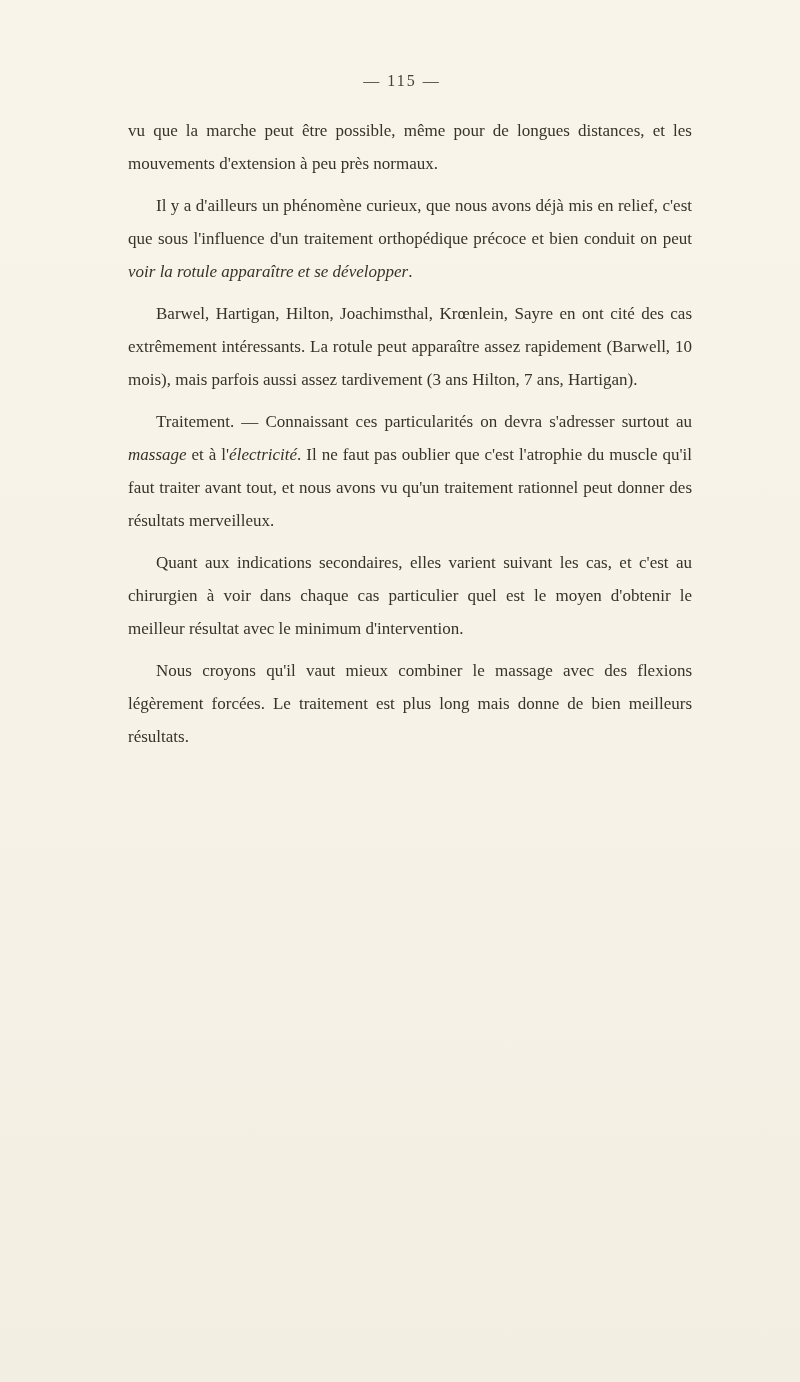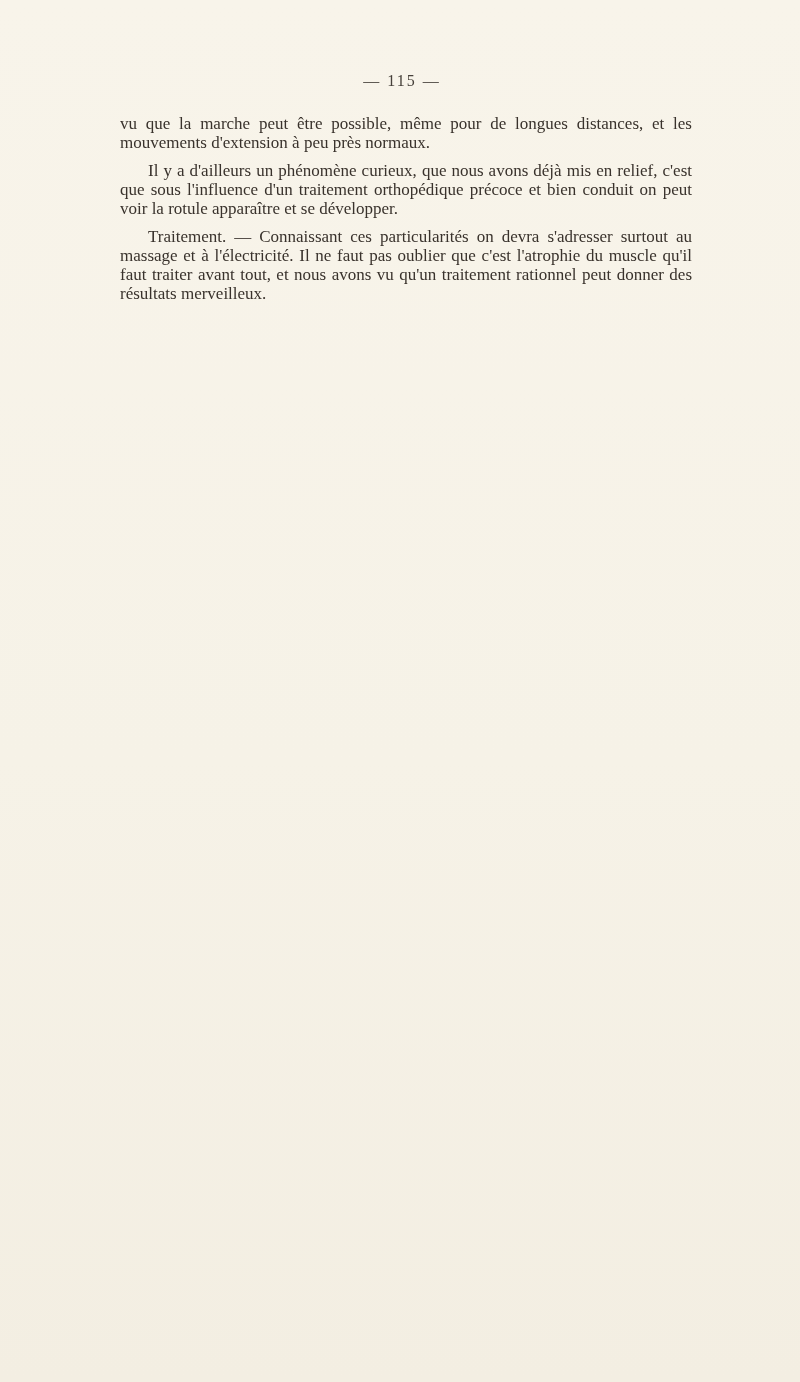--- a/index.html
+++ b/index.html
@@ -27,45 +27,48 @@
     width: 580px;
   }
   .page-number {
     text-align: center;
     font-size: 16px;
     letter-spacing: 2px;
     color: #46403a;
     margin: 0 0 24px 0;
   }
   .para {
-    margin: 0 0 9px 8px;
+    margin: 0 0 9px 16px;
     text-align: justify;
     font-size: 17px;
-    line-height: 19px;
+    line-height: 33px;
     text-indent: 28px;
     color: #39322c;
   }
   .para.no-indent {
     text-indent: 0;
   }
-  .italic { }
+  .italic { font-style: italic; }
   .bold   { font-weight: normal; }
 </style>
 </head>
 <body>
 
 <div class="sheet">
   <div class="content">
 
     <div class="page-number">— 115 —</div>
 
     <p class="para no-indent"><span>vu que la marche peut être possible, même pour de longues distances, et les mouvements d'extension à peu près normaux.</span></p>
 
     <p class="para"><span>Il y a d'ailleurs un phénomène curieux, que nous avons déjà mis en relief, c'est que sous l'influence d'un traitement orthopédique précoce et bien conduit on peut </span><span class="italic">voir la rotule apparaître et se développer</span><span>.</span></p>
 
+    <p class="para"><span>Barwel, Hartigan, Hilton, Joachimsthal, Krœnlein, Sayre en ont cité des cas extrêmement intéressants. La rotule peut apparaître assez rapidement (Barwell, 10 mois), mais parfois aussi assez tardivement (3 ans Hilton, 7 ans, Hartigan).</span></p>
 
     <p class="para"><span class="bold">Traitement.</span><span> — Connaissant ces particularités on devra s'adresser surtout au </span><span class="italic">massage</span><span> et à l'</span><span class="italic">électricité</span><span>. Il ne faut pas oublier que c'est l'atrophie du muscle qu'il faut traiter avant tout, et nous avons vu qu'un traitement rationnel peut donner des résultats merveilleux.</span></p>
 
+    <p class="para"><span>Quant aux indications secondaires, elles varient suivant les cas, et c'est au chirurgien à voir dans chaque cas particulier quel est le moyen d'obtenir le meilleur résultat avec le minimum d'intervention.</span></p>
 
 
+    <p class="para"><span>Nous croyons qu'il vaut mieux combiner le massage avec des flexions légèrement forcées. Le traitement est plus long mais donne de bien meilleurs résultats.</span></p>
 
   </div>
 </div>
 
 </body></html>

